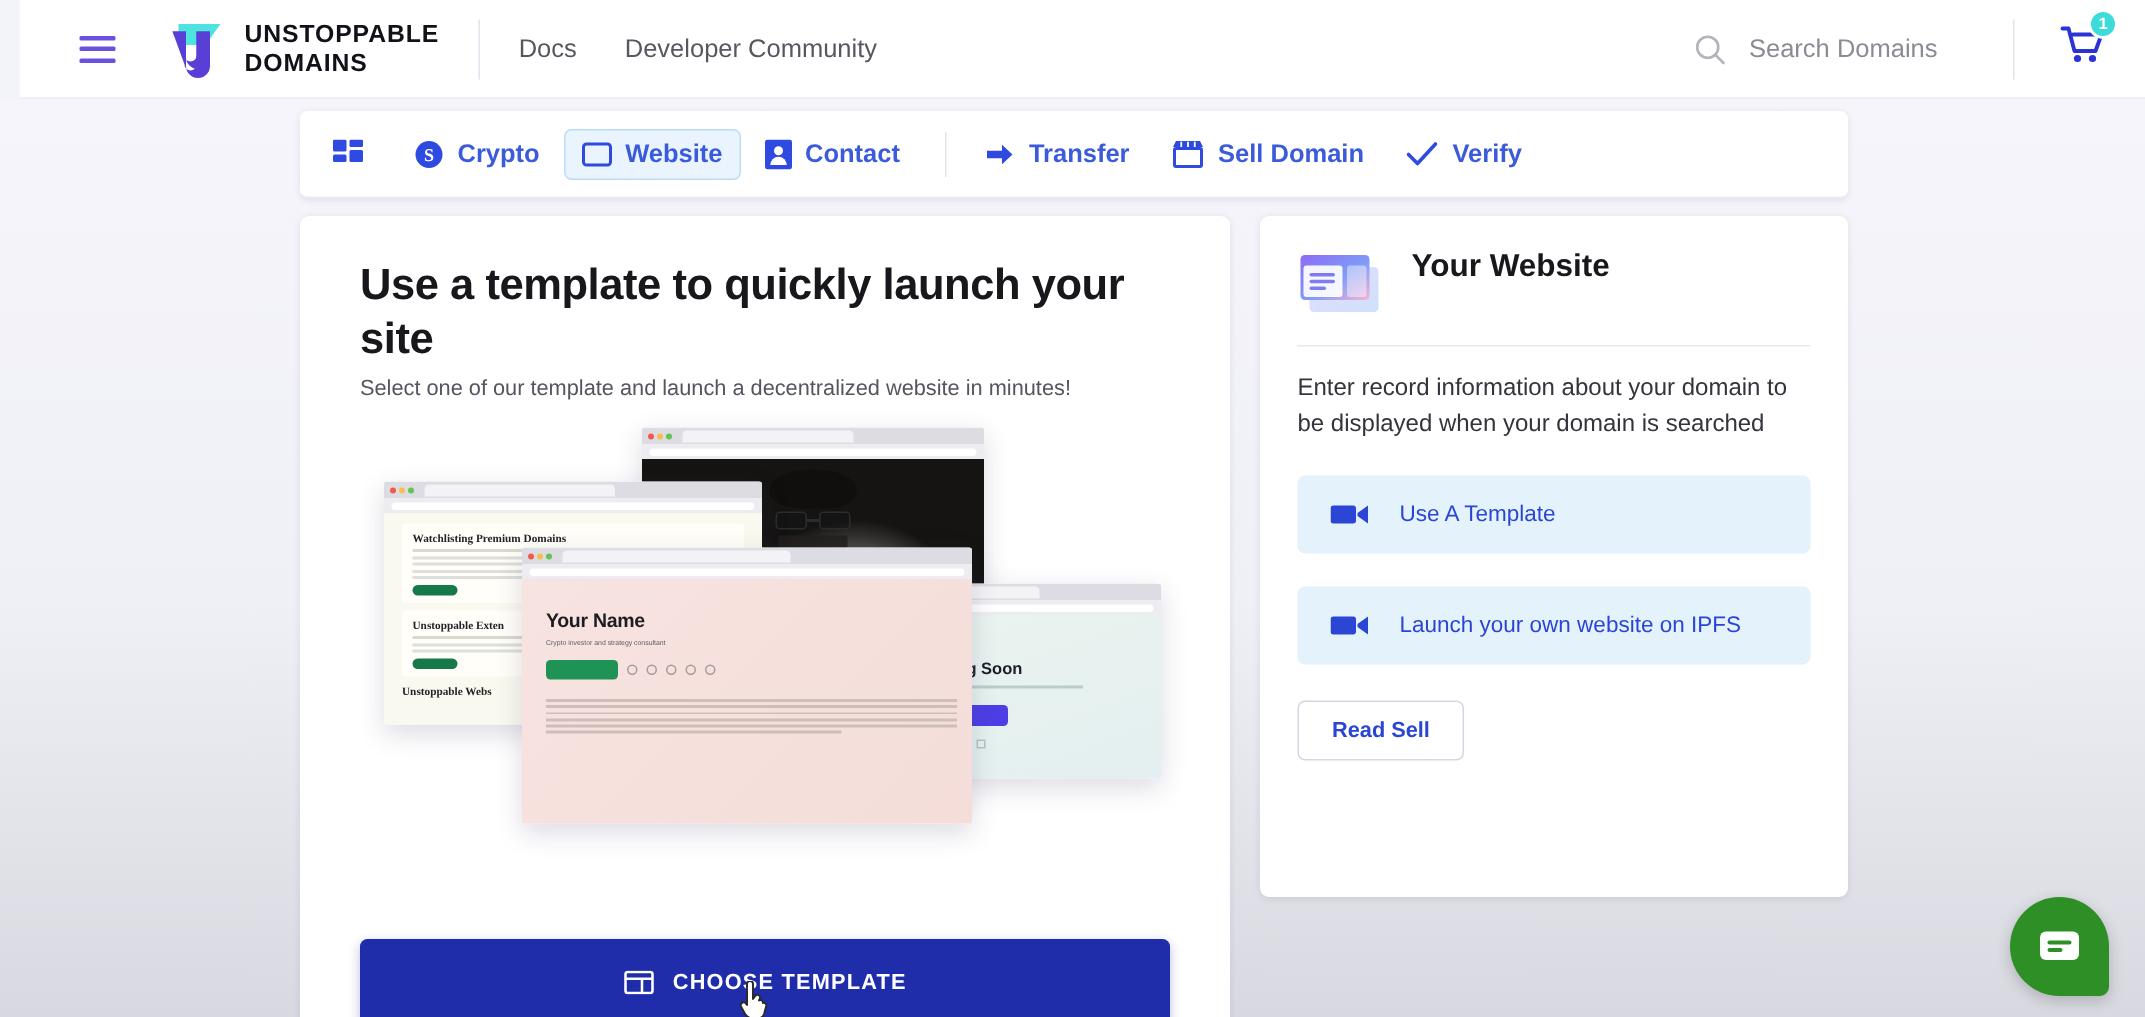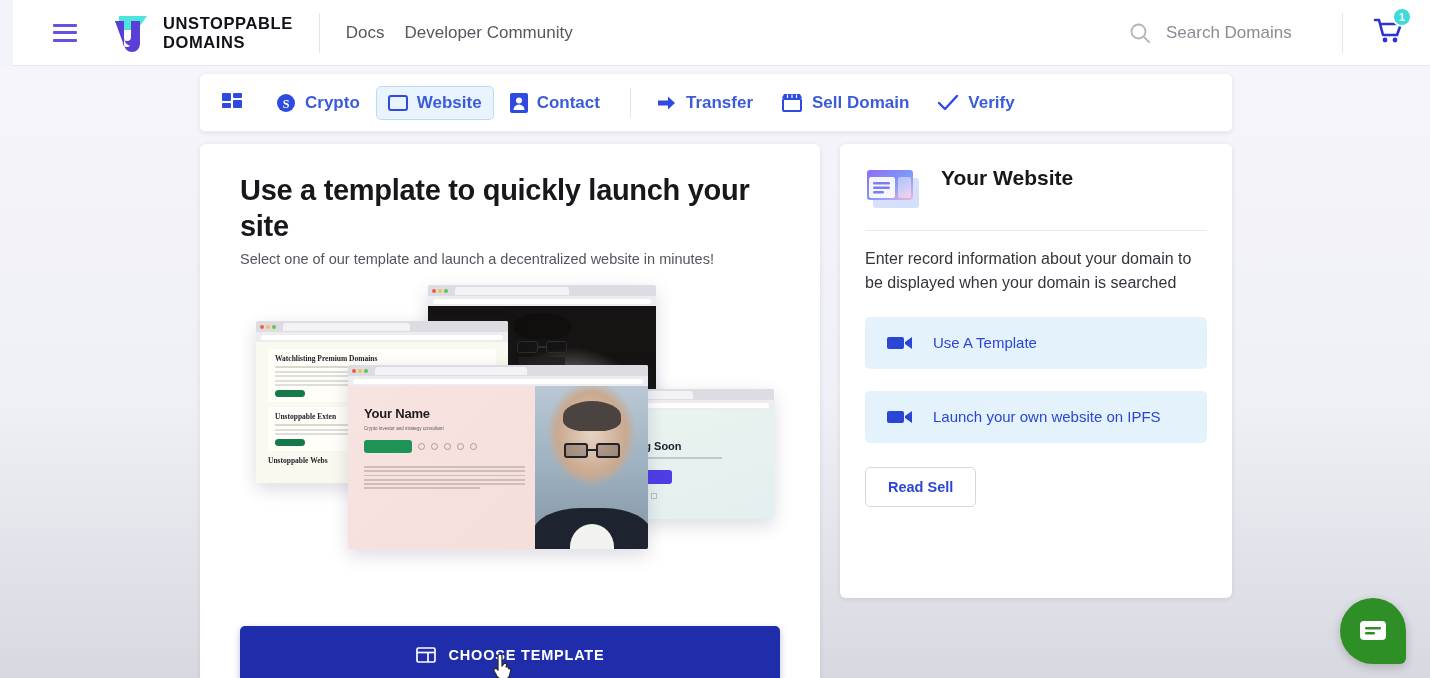--- a/index.html
+++ b/index.html
@@ -29,21 +29,21 @@
   }
   .hamburger span { display: block; height: 3px; width: 100%; background: #6b4fe0; border-radius: 1px; }
 
   .brand { display: flex; align-items: center; cursor: pointer; }
   .logo-mark { width: 46px; height: 46px; position: relative; margin-right: 12px; }
   .brand-text {
     font-size: 16.5px; font-weight: bold; letter-spacing: 0.6px;
     line-height: 19px; color: #111118;
   }
   .hdr-divider { width: 1px; height: 40px; background: #e4e4ee; margin: 0 26px; }
-  .nav-links { display: flex; gap: 20px; }
+  .nav-links { display: flex; gap: 32px; }
   .nav-link {
     font-size: 17px; color: #57575f; cursor: pointer;
     font-family: "Liberation Sans", sans-serif;
   }
 
   .hdr-right { margin-left: auto; display: flex; align-items: center; padding-right: 38px; }
   .search-box { display: flex; align-items: center; gap: 14px; cursor: text; }
   .search-input {
     border: none; outline: none; background: transparent;
     font-size: 17px; color: #8b8b94; width: 150px;
@@ -155,21 +155,21 @@
   }
   .pd-lens { position: absolute; top: 0; width: 21px; height: 12px; border: 1.6px solid #2c2c2e; border-radius: 3px; background: rgba(20,20,22,0.55); }
   .pd-lens.l { left: 0; } .pd-lens.r { right: 0; }
   .pd-bridge { position: absolute; left: 21px; top: 5px; width: 8px; height: 1.6px; background: #2c2c2e; }
   .pd-hair { position: absolute; left: 50%; top: 6%; transform: translateX(-50%); width: 58px; height: 26px; border-radius: 50% 50% 40% 40%; background: #100f0e; }
   .pd-beard { position:absolute; left:50%; top:42%; transform:translateX(-50%); width:46px; height:34px; border-radius:0 0 50% 50%; background:#231f1d; opacity:.85;}
   .pd-hoodie { position:absolute; bottom:0; left:50%; transform:translateX(-50%); width:120px; height:34px; border-radius:50% 50% 0 0; background:#6d6a67; }
 
   
   .winC { left: 110px; top: 82px; width: 300px; height: 184px; z-index: 6; }
-  .yn-body { display: flex; height: 100%; background: linear-gradient(135deg,#f7e3e0 0%, #f4ddd9 100%); }
+  .yn-body { display: flex; height: 100%; background: linear-gradient(135deg,#f7e3e0 0%, #f4ddd9 100%); flex-direction: column; }
   .yn-left { flex: 1; padding: 20px 10px 0 16px; }
   .yn-name { font-size: 13px; font-weight: bold; color: #1c1c22; letter-spacing: -0.2px; }
   .yn-role { font-size: 4.6px; color: #5c5c63; margin-top: 5px; }
   .yn-cta { display: flex; align-items: center; gap: 6px; margin-top: 9px; }
   .yn-btn { width: 48px; height: 13px; border-radius: 3px; background: #1f9356; }
   .yn-soc { width: 7px; height: 7px; border-radius: 50%; border: 0.8px solid #a59c9a; }
   .yn-para { margin-top: 13px; }
   .yn-pline { height: 1.7px; background: #cfbdba; margin-bottom: 2.6px; }
   .yn-photo {
     width: 113px; flex: none;

